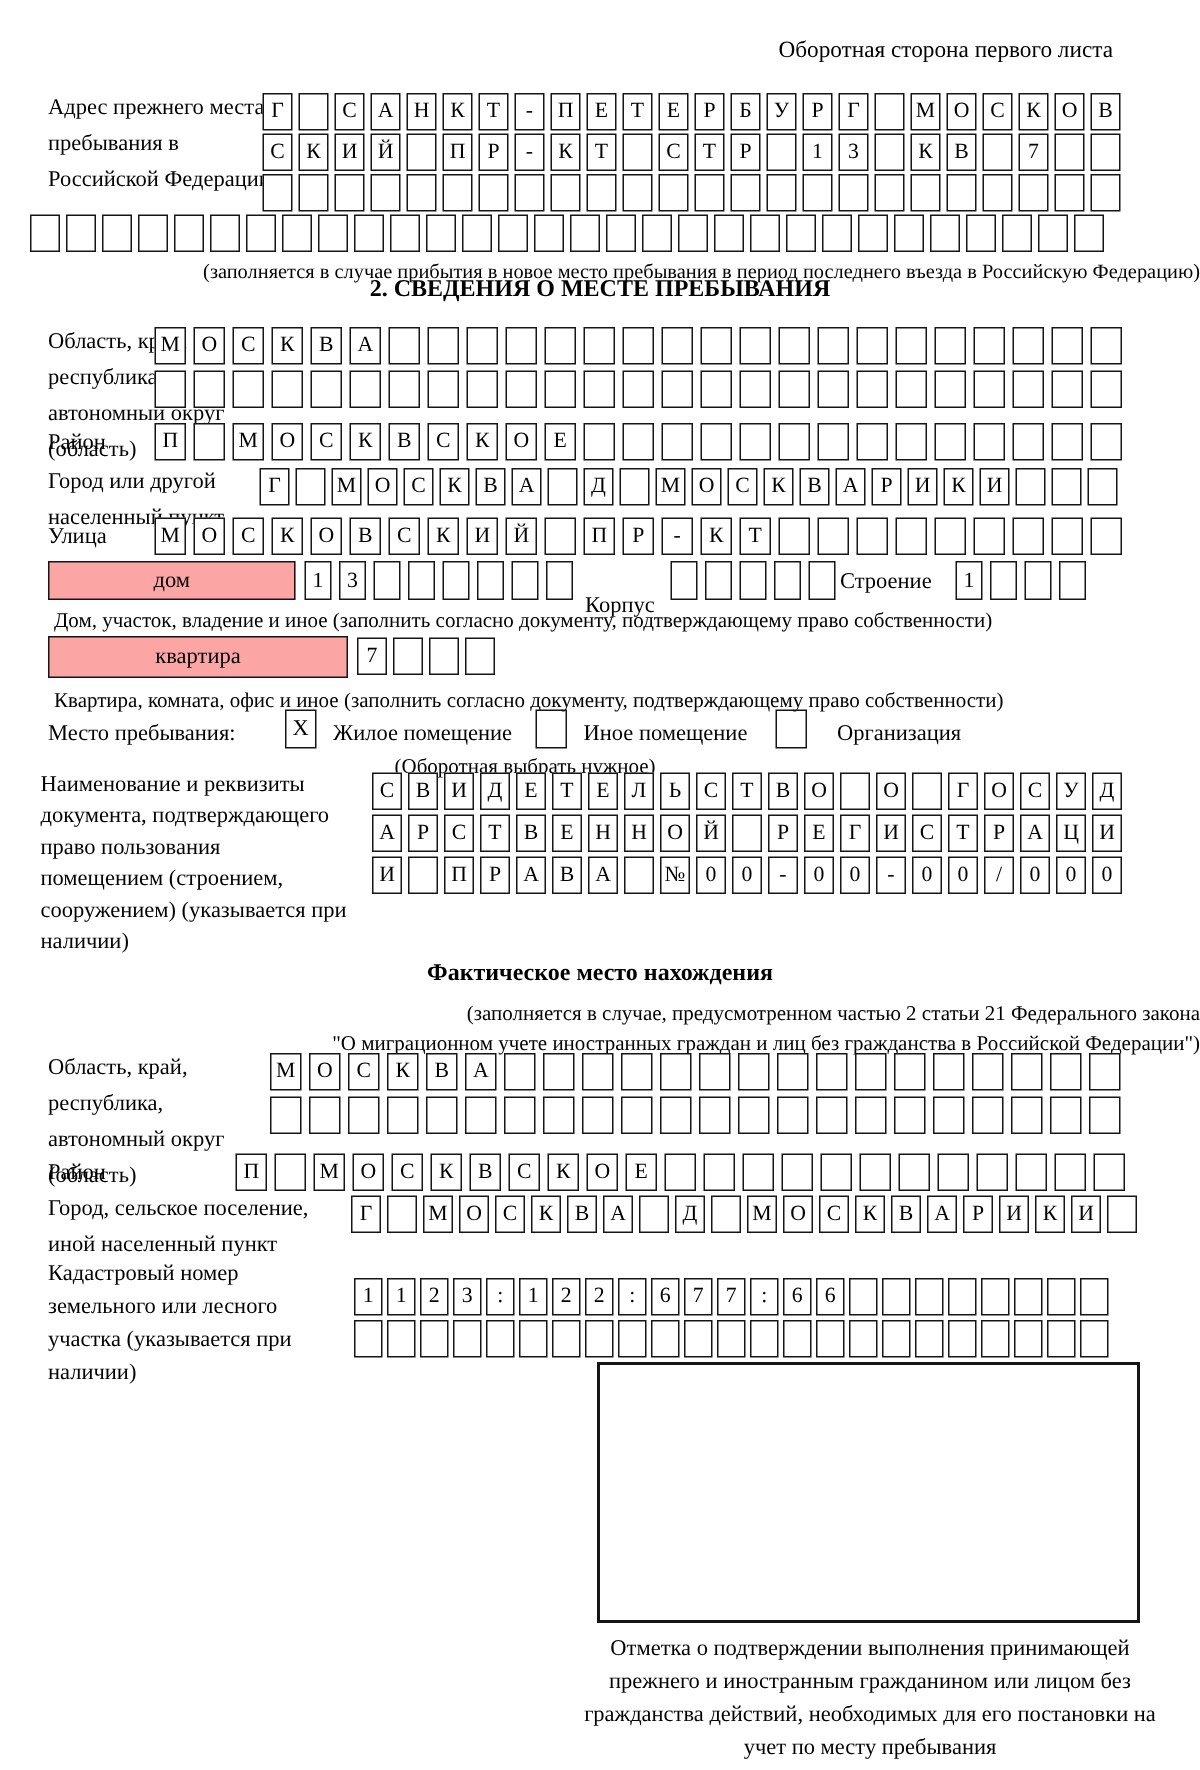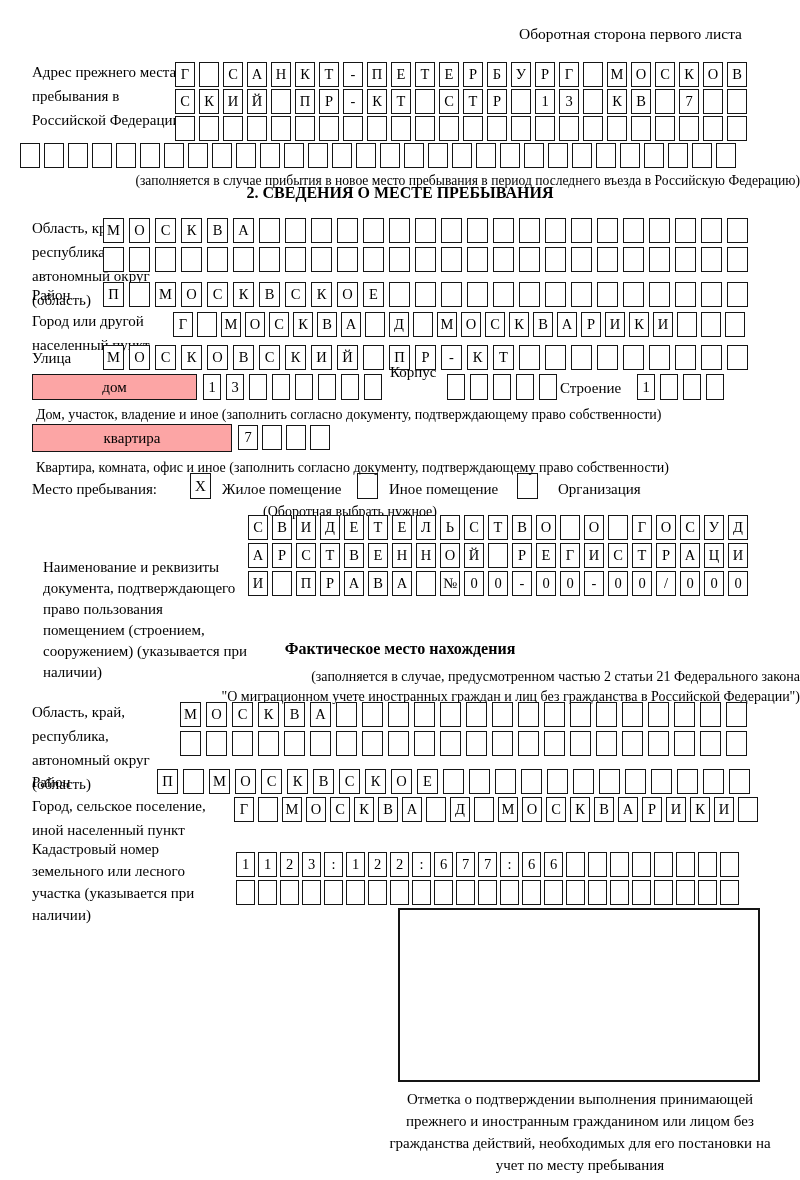--- a/index.html
+++ b/index.html
@@ -293,21 +293,21 @@
   <div class="row sm" style="left:203px;top:374px;">
       <span class="cbox">1</span>
       <span class="cbox">3</span>
       <span class="cbox"></span>
       <span class="cbox"></span>
       <span class="cbox"></span>
       <span class="cbox"></span>
       <span class="cbox"></span>
       <span class="cbox"></span>
     </div>
-  <div class="abs lbl" style="left:390px;top:360px;font-family:Liberation Serif, serif;">Корпус</div>
+  <div class="abs lbl" style="left:390px;top:392px;font-family:Liberation Serif, serif;">Корпус</div>
   <div class="row sm" style="left:447px;top:374px;">
       <span class="cbox"></span>
       <span class="cbox"></span>
       <span class="cbox"></span>
       <span class="cbox"></span>
       <span class="cbox"></span>
     </div>
   <div class="abs lbl" style="left:560px;top:376px;">Строение</div>
   <div class="row sm" style="left:637px;top:374px;">
       <span class="cbox">1</span>
@@ -330,21 +330,21 @@
 
   <div class="abs lbl" style="left:32px;top:477px;">Место пребывания:</div>
   <div class="chk" style="left:190px;top:473px;">X</div>
   <div class="abs lbl" style="left:222px;top:477px;">Жилое помещение</div>
   <div class="chk" style="left:357px;top:473px;"></div>
   <div class="abs lbl" style="left:389px;top:477px;">Иное помещение</div>
   <div class="chk" style="left:517px;top:473px;"></div>
   <div class="abs lbl" style="left:558px;top:477px;">Организация</div>
   <div class="abs cap" style="left:185px;top:503px;width:330px;text-align:center;font-size:14px;">(Оборотная выбрать нужное)</div>
 
-  <div class="abs lbl" style="left:43px;top:513px;width:205px;line-height:21px;margin-top:44px;">Наименование и реквизиты документа, подтверждающего право пользования помещением (строением, сооружением) (указывается при наличии)</div>
+  <div class="abs lbl" style="left:27px;top:513px;width:205px;line-height:21px;">Наименование и реквизиты документа, подтверждающего право пользования помещением (строением, сооружением) (указывается при наличии)</div>
   <div class="row" style="left:248px;top:515px;">
       <span class="cbox">С</span>
       <span class="cbox">В</span>
       <span class="cbox">И</span>
       <span class="cbox">Д</span>
       <span class="cbox">Е</span>
       <span class="cbox">Т</span>
       <span class="cbox">Е</span>
       <span class="cbox">Л</span>
       <span class="cbox">Ь</span>

